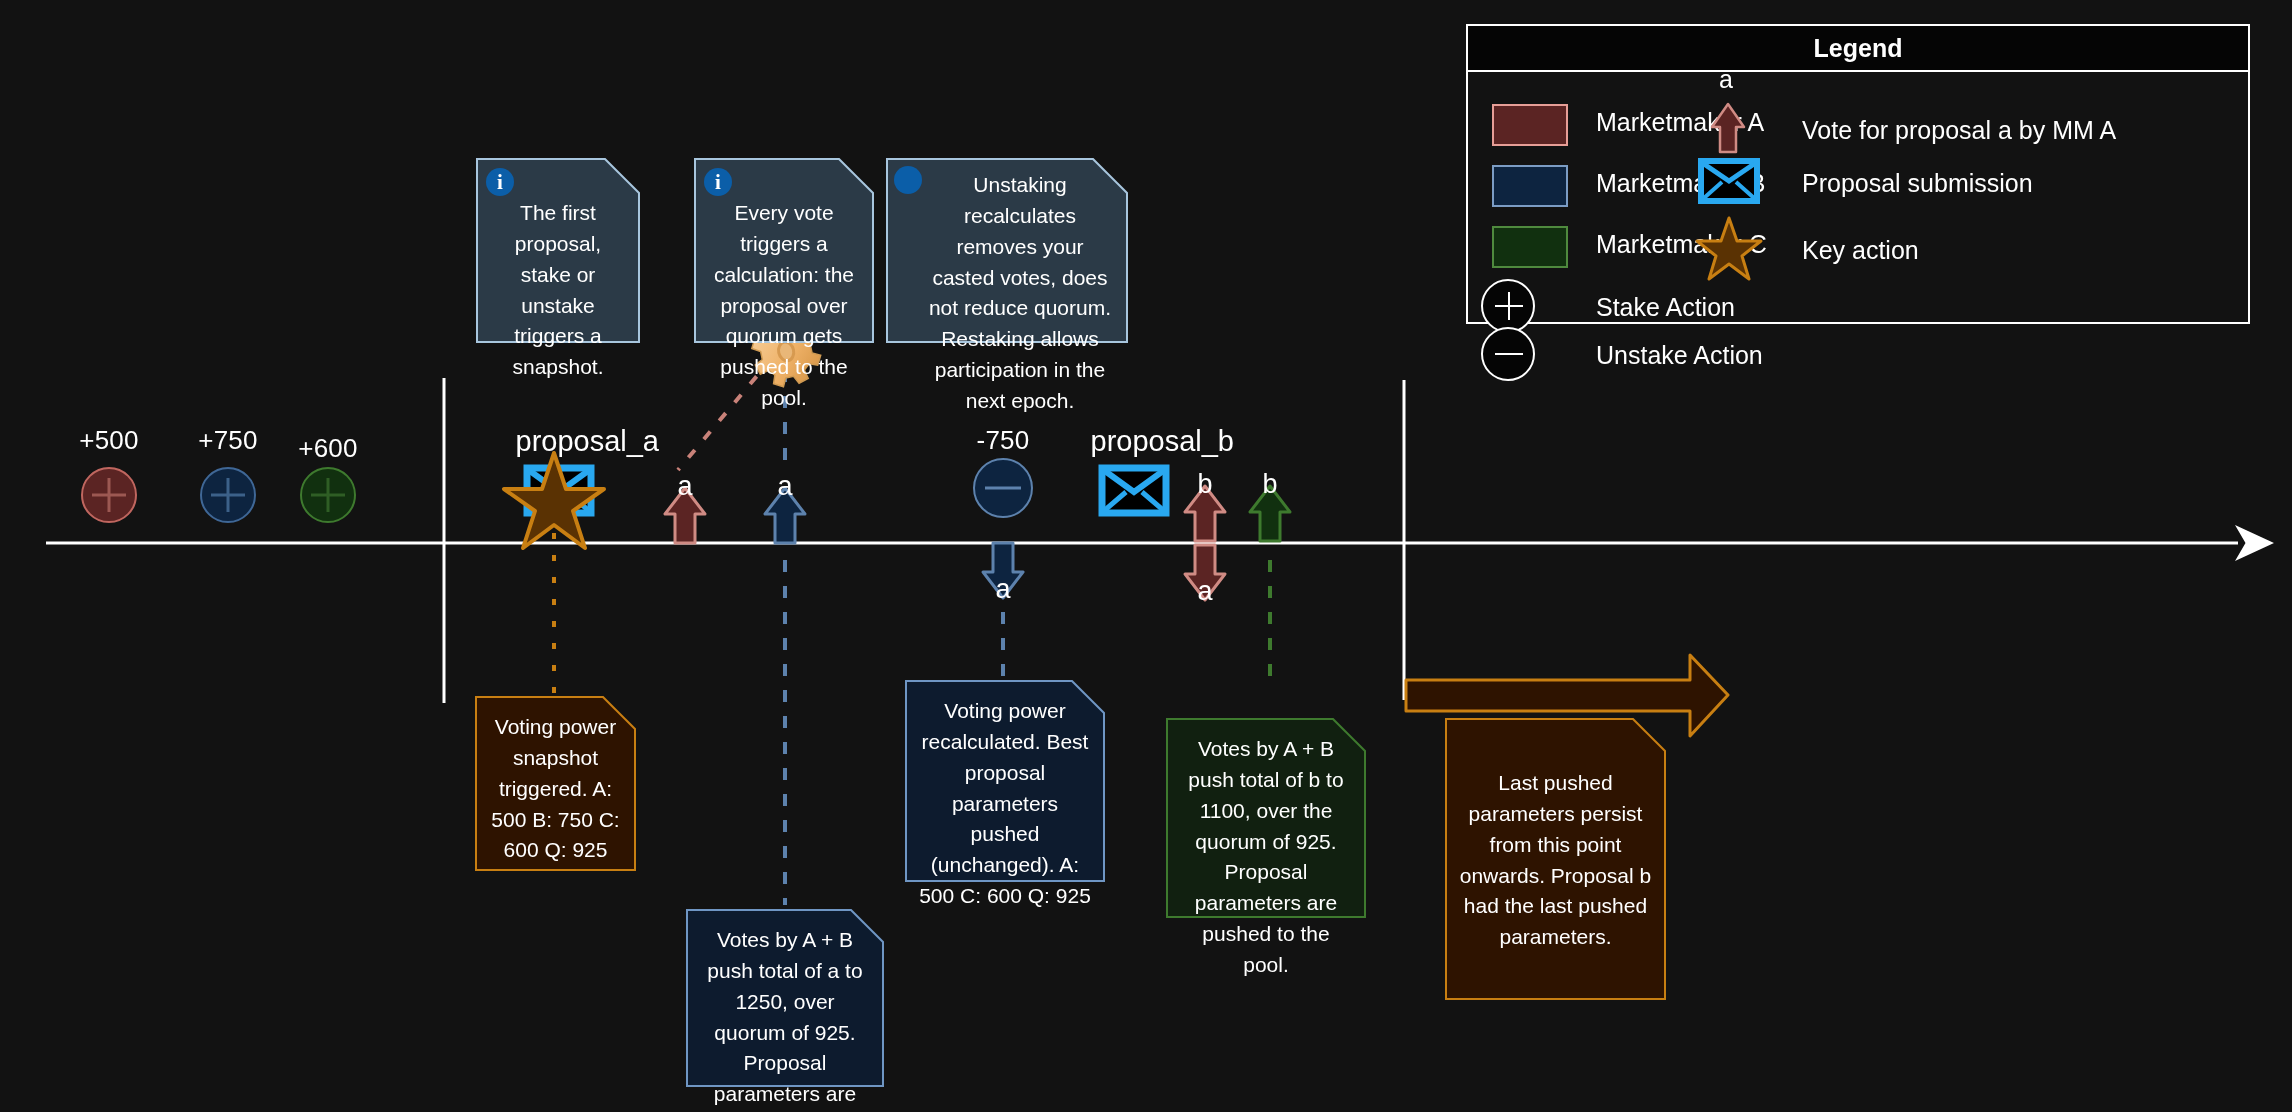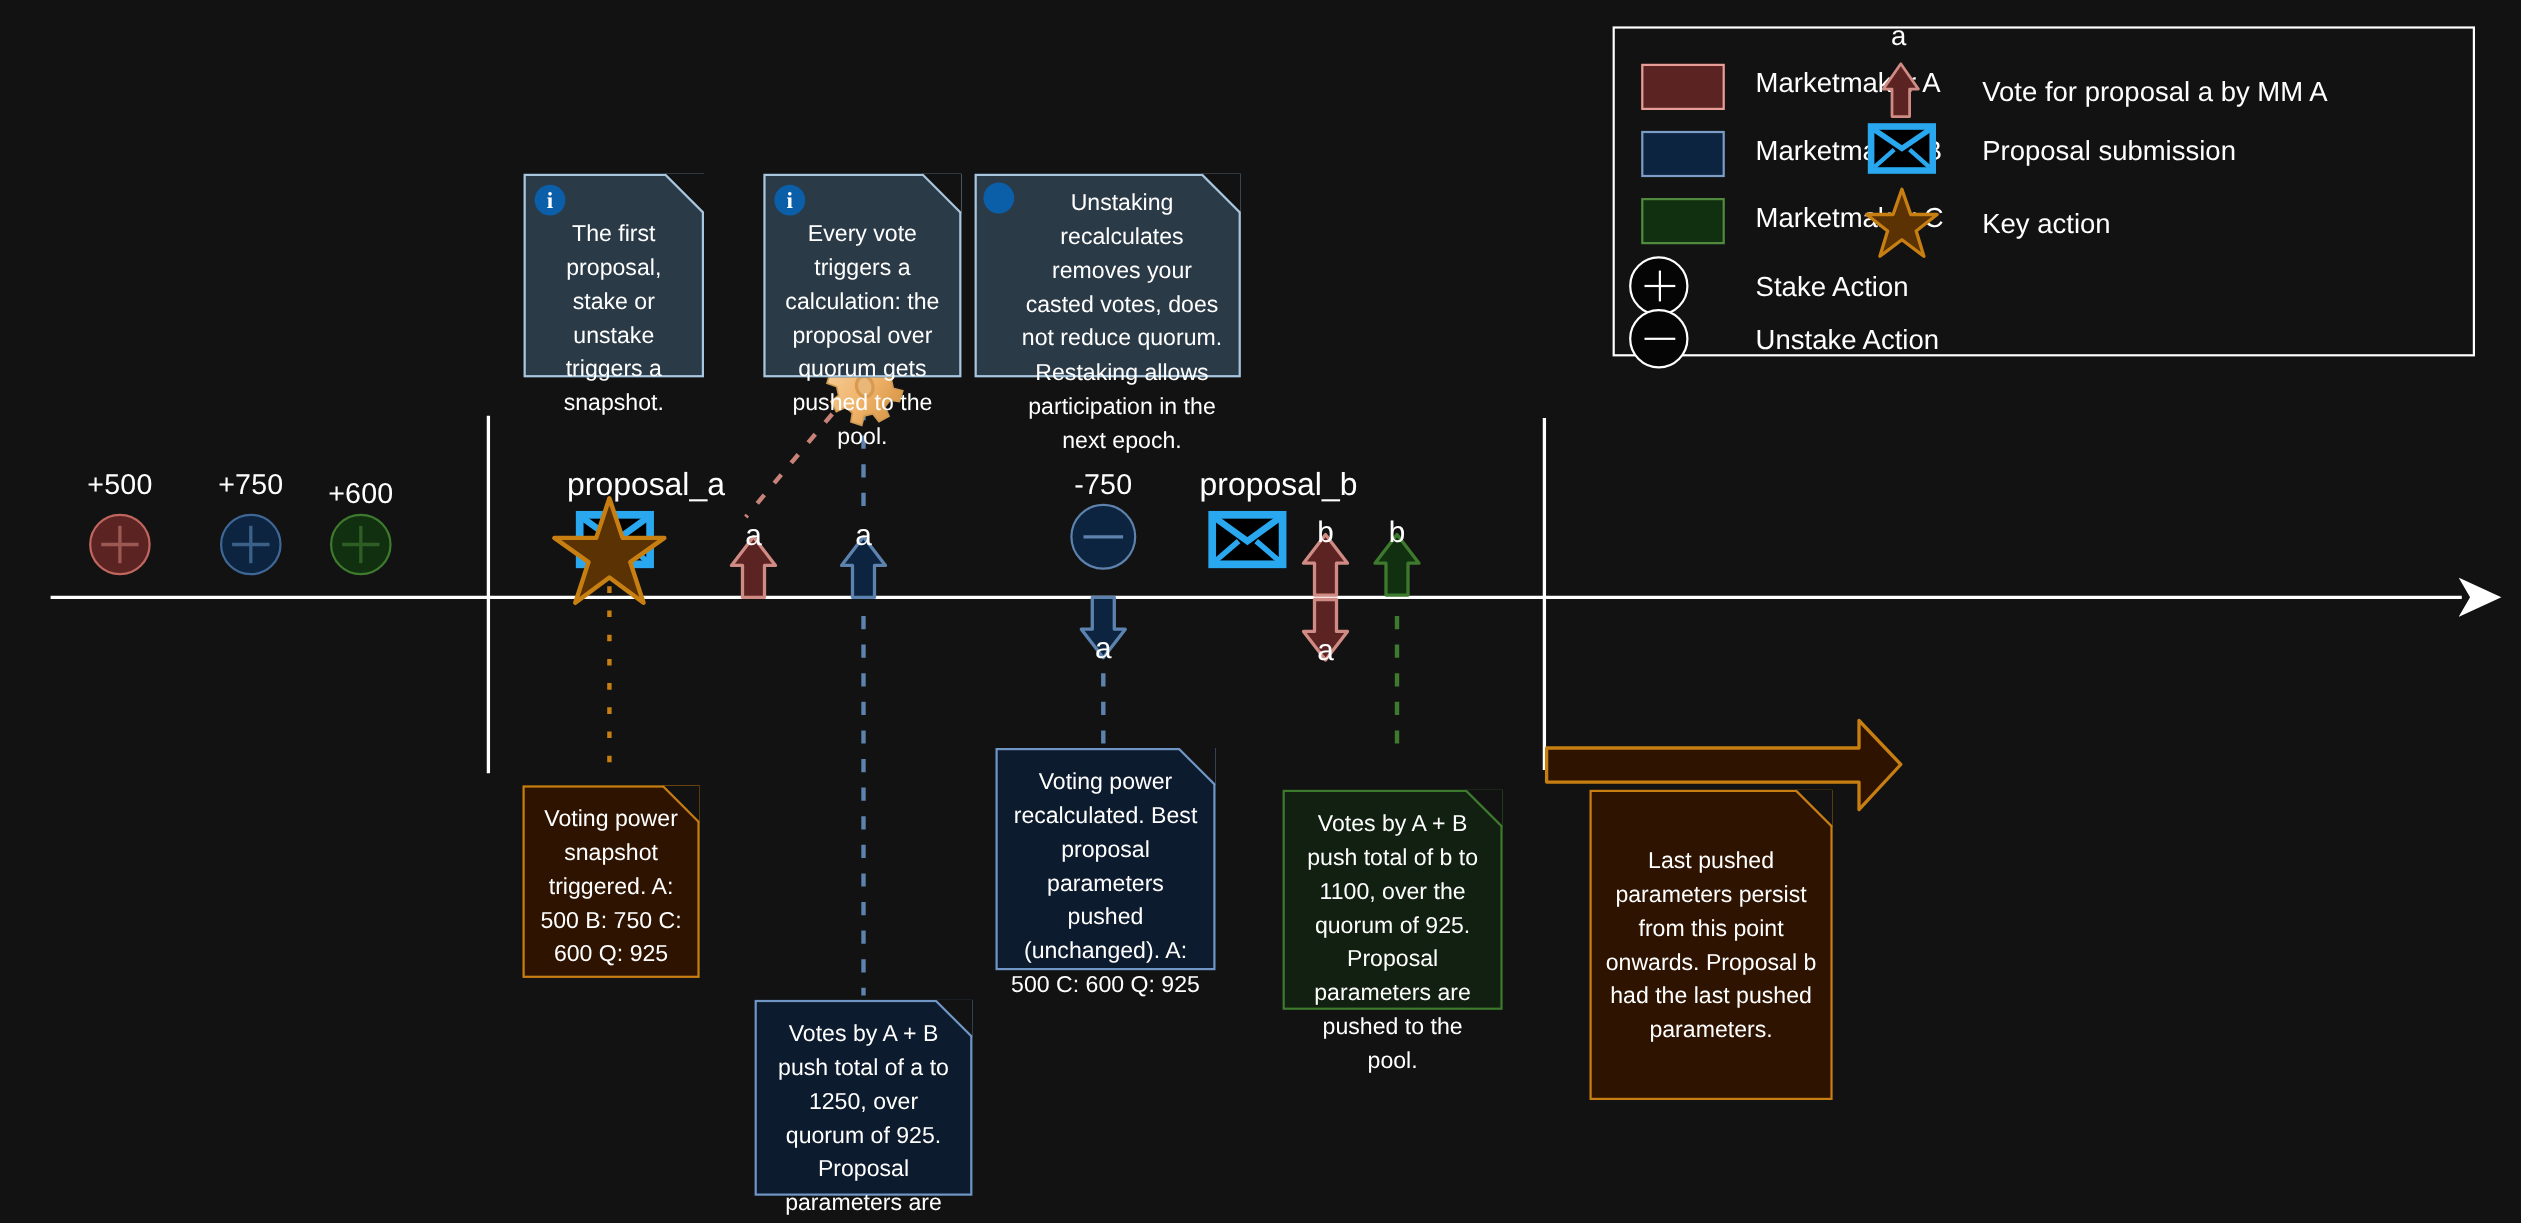--- a/index.html
+++ b/index.html
@@ -217,21 +217,21 @@
 
   <div class="note info" style="left:886px;top:158px;width:242px;height:185px;padding-top:10px;">
     <span class="info-icon" style="top:6px;left:6px;"></span>
     <svg class="fold" width="36" height="36" viewBox="0 0 36 36">
       <path d="M0,0 L36,36 L36,0 Z" fill="#121212"></path>
       <path d="M0,0 L36,36" stroke="#a8c6de" stroke-width="2" fill="none"></path>
     </svg>
     <span class="note-txt" style="padding-top:0;padding-left:26px;">Unstaking recalculates removes your casted votes, does not reduce quorum. Restaking allows participation in the next epoch.</span>
   </div>
 
-  <div class="note orange" style="left:475px;top:714px;width:161px;height:175px;">
+  <div class="note orange" style="left:475px;top:696px;width:161px;height:175px;">
     <svg class="fold" width="34" height="34" viewBox="0 0 34 34">
       <path d="M0,0 L34,34 L34,0 Z" fill="#121212"></path>
       <path d="M0,0 L34,34" stroke="#c87f12" stroke-width="2" fill="none"></path>
     </svg>
     <span class="note-txt">Voting power snapshot triggered. A: 500 B: 750 C: 600 Q: 925</span>
   </div>
 
   <div class="note blue" style="left:686px;top:909px;width:198px;height:178px;">
     <svg class="fold" width="34" height="34" viewBox="0 0 34 34">
       <path d="M0,0 L34,34 L34,0 Z" fill="#121212"></path>
@@ -258,20 +258,21 @@
 
   <div class="note brown" style="left:1445px;top:718px;width:221px;height:282px;">
     <svg class="fold" width="34" height="34" viewBox="0 0 34 34">
       <path d="M0,0 L34,34 L34,0 Z" fill="#121212"></path>
       <path d="M0,0 L34,34" stroke="#c87f12" stroke-width="2" fill="none"></path>
     </svg>
     <span class="note-txt" style="padding-top:34px;">Last pushed parameters persist from this point onwards. Proposal b had the last pushed parameters.</span>
   </div>
 
   <div class="legend">
+    <div class="legend-title">Legend</div>
     <div class="legend-body">
 
       <div class="sw a" style="left:24px;top:32px;"></div>
       <div class="lg-text" style="left:128px;top:36px;">Marketmaker A</div>
 
       <div class="sw b" style="left:24px;top:93px;"></div>
       <div class="lg-text" style="left:128px;top:97px;">Marketmaker B</div>
 
       <div class="sw c" style="left:24px;top:154px;"></div>
       <div class="lg-text" style="left:128px;top:158px;">Marketmaker C</div>

